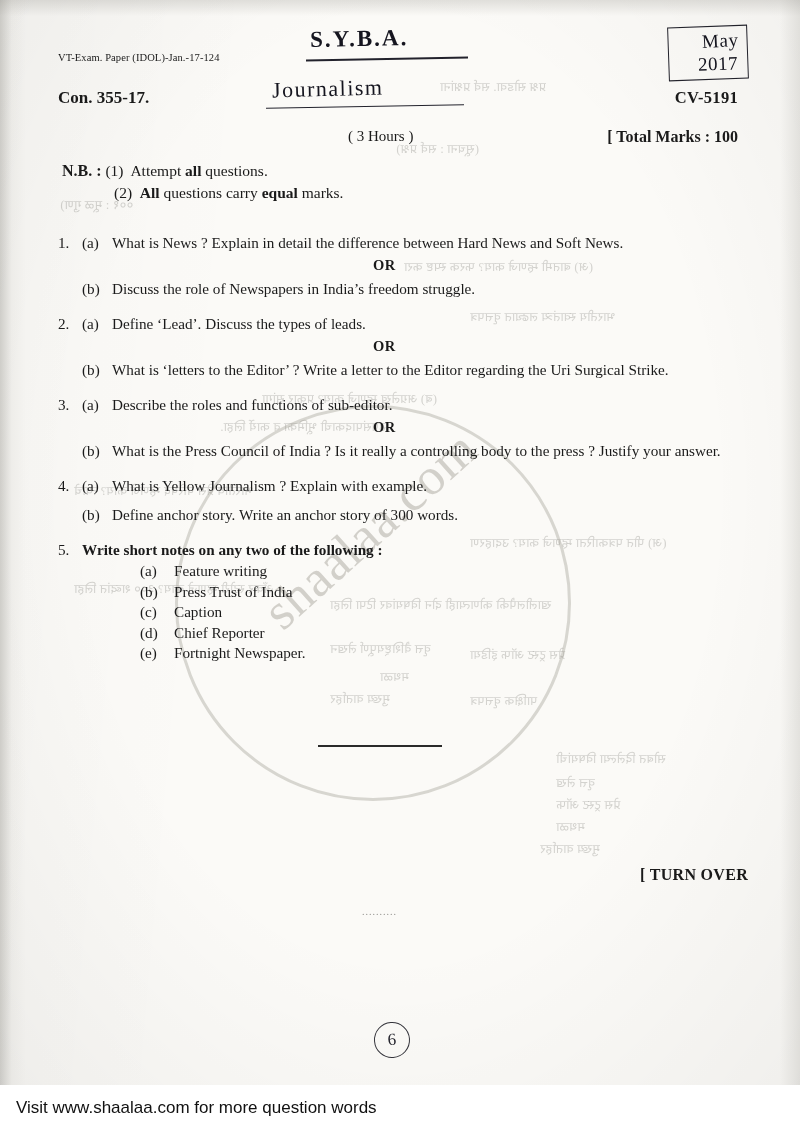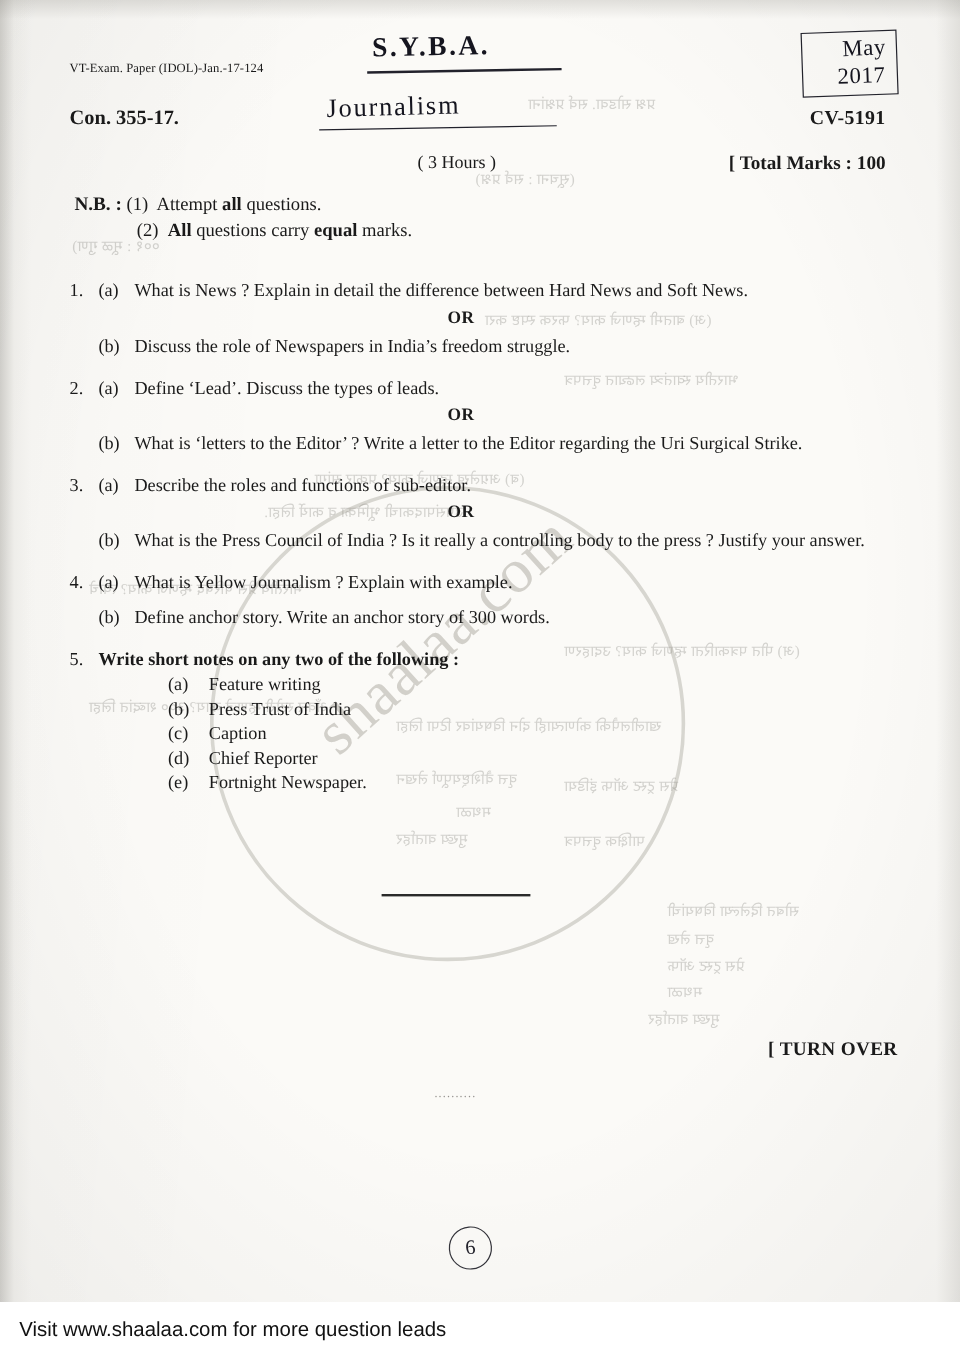--- a/index.html
+++ b/index.html
@@ -434,14 +434,14 @@
     <div class="page-circle">6</div>
 
   </div>
 
   <div class="edge-left"></div>
   <div class="edge-top"></div>
   <div class="edge-right"></div>
 </div>
 
 <div class="footer">
-  <span class="footer-text">Visit www.shaalaa.com for more question leads</span>
+  <span class="footer-text">Visit www.shaalaa.com for more question words</span>
 </div>
 
 </body></html>

